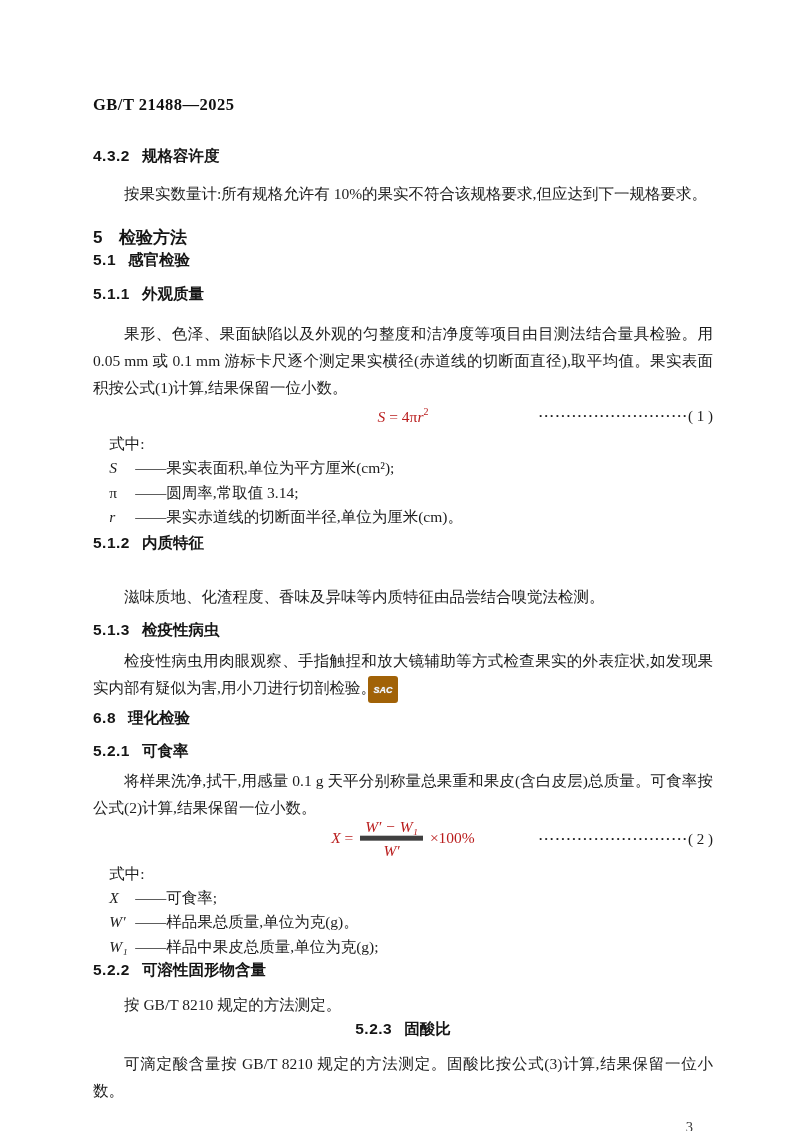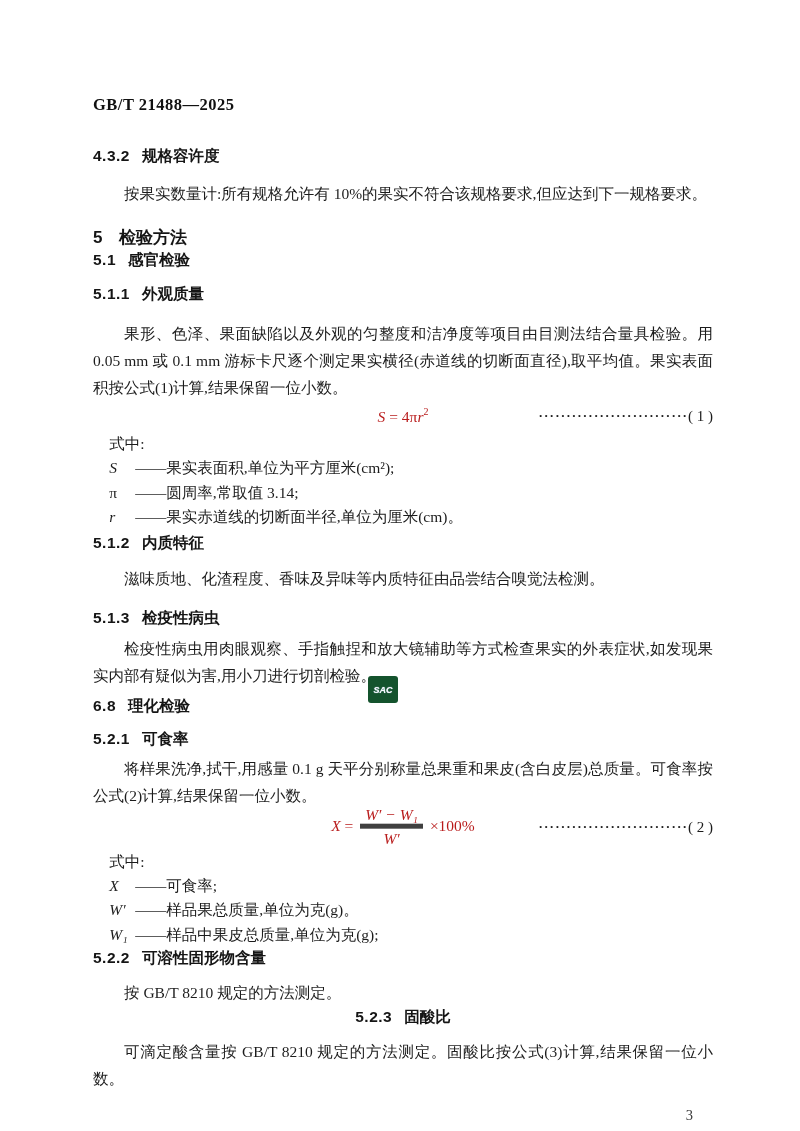--- a/index.html
+++ b/index.html
@@ -39,36 +39,36 @@
     font-size: 15.5px;
   }
   .heading .hnum { margin-right: 12px; letter-spacing: 0.5px; }
   .heading.level1 { font-size: 17px; line-height: 23px; }
   .heading.level1 .hnum { margin-right: 16px; }
   .h432 { margin-top: 31px; }
   .h5   { margin-top: 19px; }
   .h51  { }
   .h511 { margin-top: 13px; }
   .h512 { margin-top: 2px; }
-  .h513 { margin-top: 15px; }
+  .h513 { margin-top: 9px; }
   .h52  { margin-top: 6px; }
   .h521 { margin-top: 12px; }
   .h522 { margin-top: 0px; }
   .h523 { margin-top: 0; text-align: center; }
   
   .para {
     margin: 0;
     text-indent: 2em;
     line-height: 27px;
     text-align: justify;
     color: #1c1c1c;
   }
   .p432 { margin-top: 14px; }
   .p511 { margin-top: 16px; }
-  .p512 { margin-top: 12px; }
+  .p512 { margin-top: 30px; }
   .p513 { margin-top: 7px; }
   .p521 { margin-top: 6px; }
   .p522 { margin-top: 11px; }
   .p523 { margin-top: 11px; }
   
   .formula-row {
     position: relative;
     margin: 2px 0;
     height: 26px;
   }
@@ -126,21 +126,21 @@
     font-style: italic;
     font-family: "Liberation Serif", "DejaVu Serif", serif;
   }
   
   .watermark {
     position: absolute;
     left: 368px;
     top: 676px;
     width: 30px;
     height: 27px;
-    background: #14532d;
+    background: #a16207;
     border-radius: 3px;
     display: flex;
     align-items: center;
     justify-content: center;
     font-family: "Liberation Sans", "DejaVu Sans", sans-serif;
     font-style: italic;
     font-weight: 700;
     font-size: 9px;
     color: #f4f8fd;
     text-shadow: 0 0 1px #c6d4e8;

